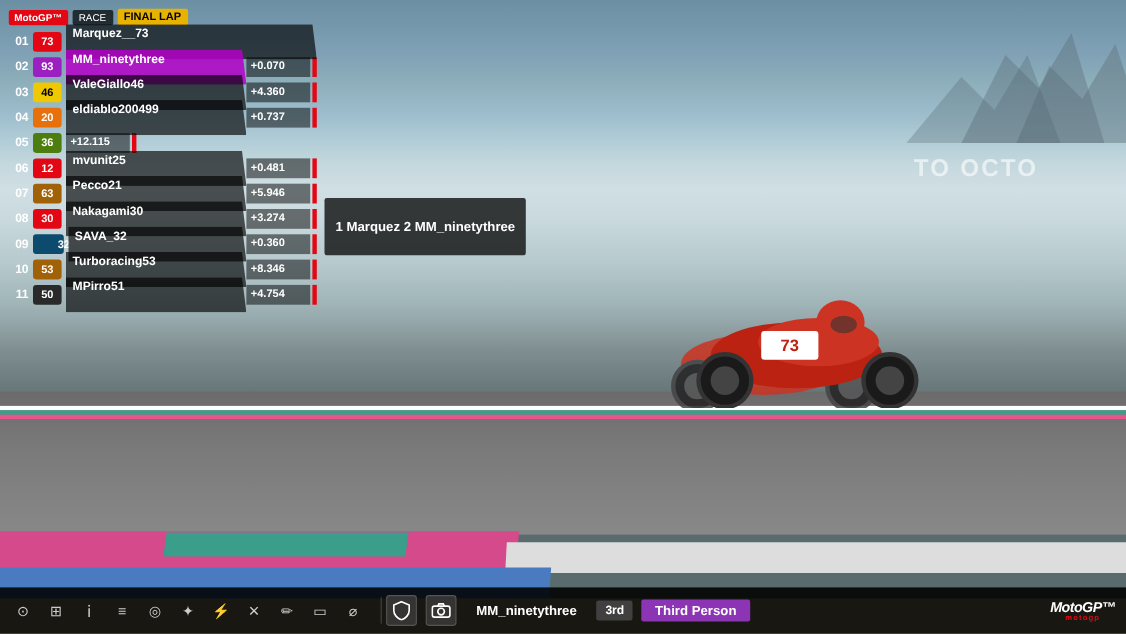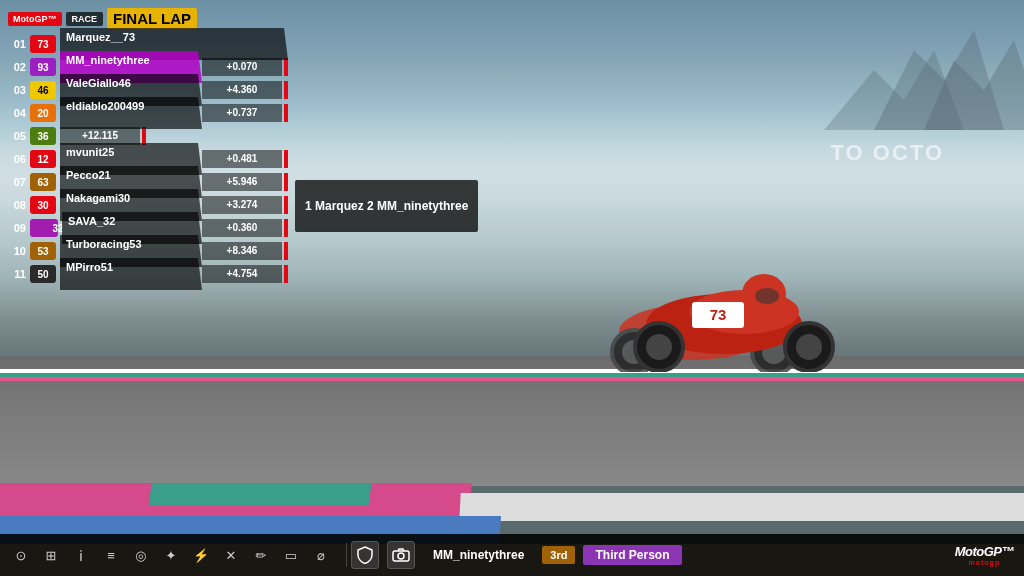--- a/index.html
+++ b/index.html
@@ -67,28 +67,28 @@
       color: white;
       font-size: 9px;
       font-weight: bold;
       padding: 2px 5px;
       border-radius: 2px;
     }
     .lb-race-tag {
       background: rgba(0,0,0,0.7);
       color: white;
       font-size: 9px;
-      font-weight: bold;
+      font-weight: normal;
       padding: 2px 6px;
       border-radius: 2px;
     }
     .lb-finallap-tag {
       background: #e8b200;
       color: black;
-      font-size: 15px;
+      font-size: 10px;
       font-weight: bold;
       padding: 2px 6px;
       border-radius: 2px;
     }
 
     .lb-row {
       display: flex;
       align-items: center;
       height: 22px;
       margin-bottom: 1px;
@@ -121,29 +121,29 @@
       font-weight: bold;
       padding: 0 6px;
       height: 32px;
       line-height: 18px;
       clip-path: polygon(0 0, calc(100% - 4px) 0, 100% 100%, 0 100%);
     }
     .lb-name.highlighted {
       background: rgba(180,0,200,0.85);
     }
     .lb-gap {
-      width: 80px;
+      width: 58px;
       background: rgba(0,0,0,0.5);
       color: white;
       font-size: 10px;
       font-weight: bold;
       padding: 0 4px;
       height: 18px;
       line-height: 18px;
-      text-align: center;
+      text-align: left;
     }
     .lb-indicator {
       width: 4px;
       height: 18px;
       background: #e30713;
       margin-left: 2px;
     }
 
     
     .tooltip-box {
@@ -225,21 +225,21 @@
     }
 
     .hud-player-name {
       color: white;
       font-size: 12px;
       font-weight: bold;
       padding: 0 10px;
     }
 
     .hud-orange-badge {
-      background: #a16207;
+      background: #404040;
       color: white;
       font-size: 11px;
       font-weight: bold;
       padding: 3px 8px;
       border-radius: 2px;
       display: flex;
       align-items: center;
       gap: 5px;
     }
 
@@ -286,21 +286,21 @@
       font-weight: 900;
       letter-spacing: 2px;
     }
 
     
     .num-red { background: #e30713; }
     .num-purple { background: #9b1fc1; }
     .num-yellow { background: #f0c800; color: #000 !important; }
     .num-orange { background: #e8700a; }
     .num-green { background: #4d7c0f; text-align: right; }
-    .num-gray { background: #a21caf; padding-left: 28px; }
+    .num-gray { background: #0c4a6e; padding-left: 28px; }
     .num-teal { background: #a16207; }
     .num-dark { background: #2a2a2a; }
 
     .separator {
       width: 1px;
       height: 24px;
       background: rgba(255,255,255,0.2);
       margin: 0 4px;
     }
   </style>

